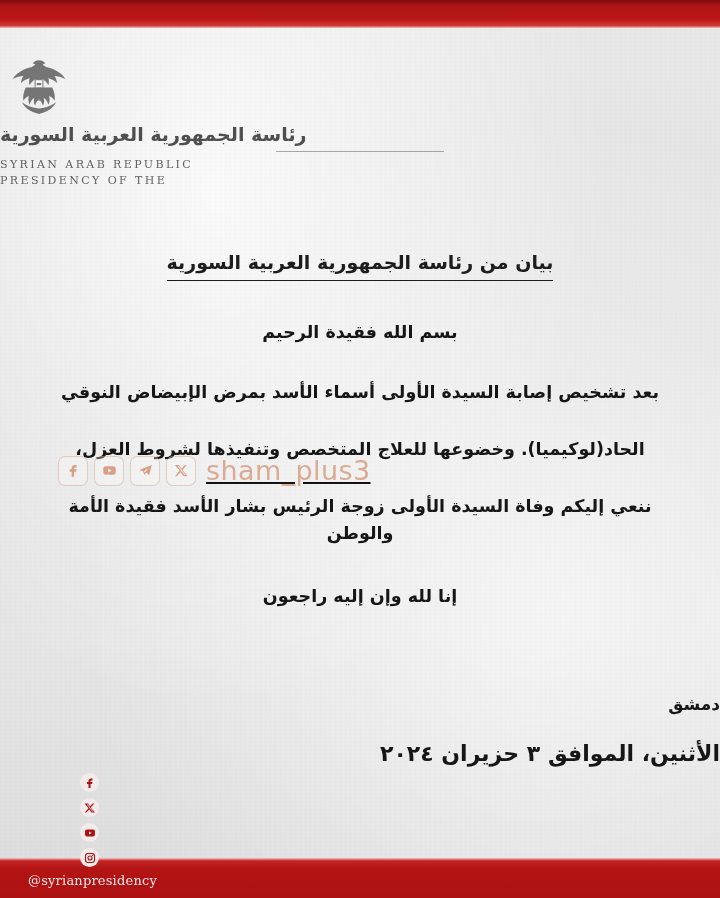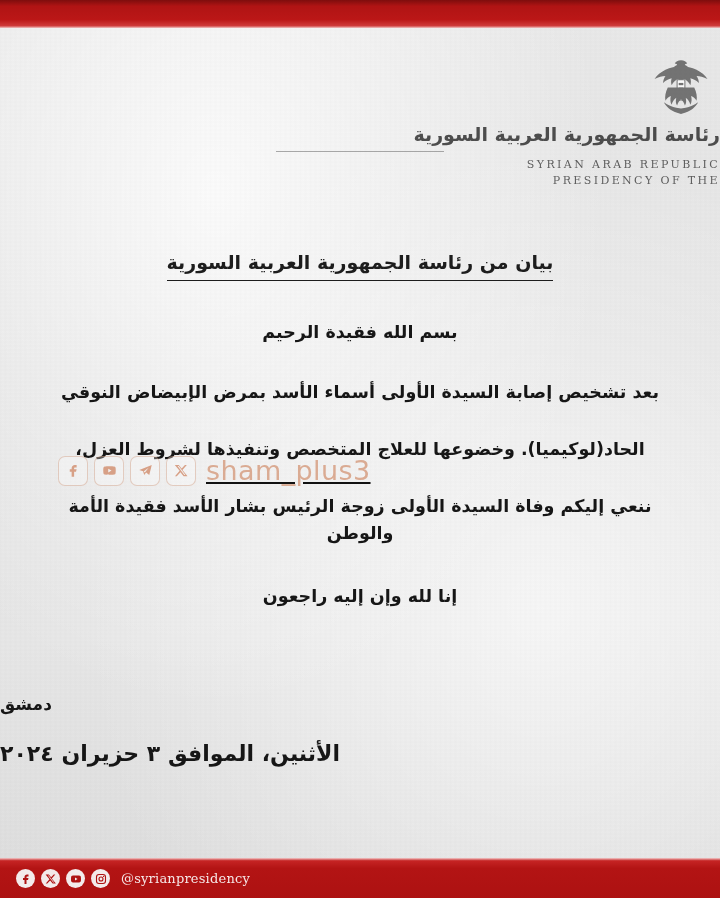--- a/index.html
+++ b/index.html
@@ -54,21 +54,21 @@
     width: 720px; height: 40px;
     background: linear-gradient(180deg, #f2c9c9 0%, #c62424 7%, #b31414 26%, #ad1111 100%);
     z-index: 5;
   }
 
   
   .letterhead {
     position: absolute;
     left: 0; top: 58px;
     width: 720px;
-    text-align: right;
+    text-align: left;
     z-index: 3;
   }
   .emblem {
     width: 78px;
     height: 56px;
     margin: 0 auto 6px auto;
     opacity: .78;
     filter: grayscale(1) contrast(1.05);
   }
   .logo-ar {
@@ -128,21 +128,21 @@
   }
   .para p.lead { margin-bottom: 33px; }
   .para p.closing { margin-top: 36px; }
 
   
   .signoff {
     position: absolute;
     left: 0; top: 694px;
     width: 720px;
     direction: rtl;
-    text-align: left;
+    text-align: right;
     z-index: 3;
   }
   .signoff .city {
     font-size: 17px;
     font-weight: 700;
     color: #161616;
     margin-bottom: 27px;
   }
   .signoff .date {
     font-size: 22px;
@@ -182,26 +182,27 @@
     font-size: 27px;
     color: #d9a68c;
     letter-spacing: .4px;
     direction: ltr;
     font-weight: 400;
   }
 
   
   .footer-row {
     position: absolute;
-    left: 16px;
+    left: 23px;
     bottom: 10px;
     display: flex;
     align-items: center;
     gap: 6px;
     z-index: 7;
+    flex-direction: column;
   }
   .f-icon {
     width: 19px; height: 19px;
     border-radius: 50%;
     background: #f3eaea;
     color: #ae1111;
     display: flex;
     align-items: center;
     justify-content: center;
   }

